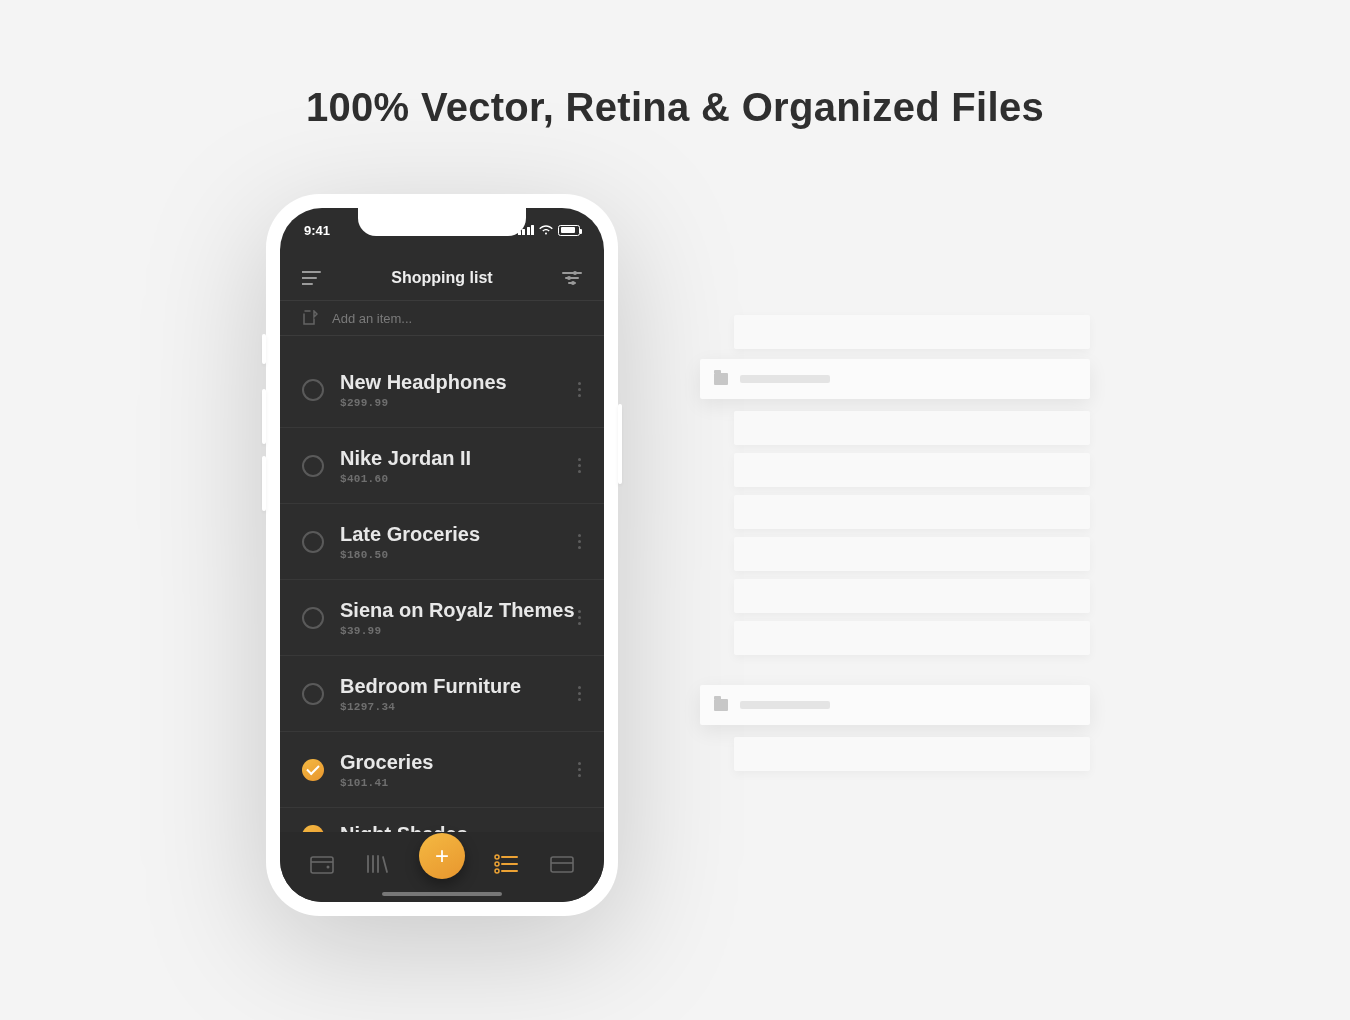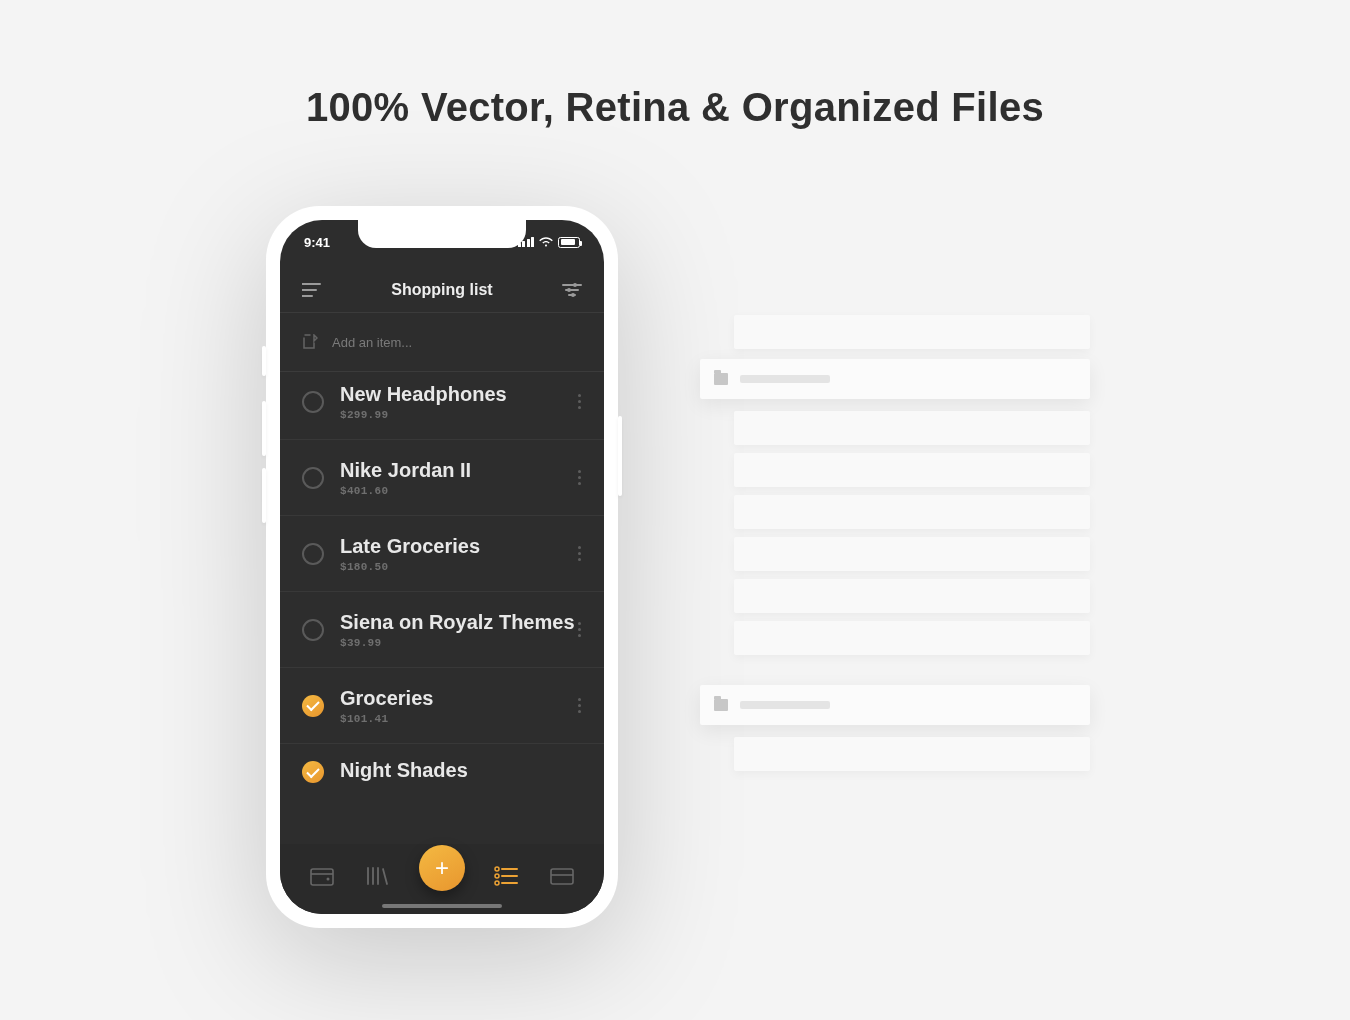--- a/index.html
+++ b/index.html
@@ -1,20 +1,20 @@
 <!DOCTYPE html>
 <html><head>
 <meta charset="utf-8">
 <style>
 * { margin:0; padding:0; box-sizing:border-box; font-family:-apple-system,BlinkMacSystemFont,"Segoe UI",Helvetica,Arial,sans-serif; }
 body { width:1350px; height:1020px; background:#f4f4f4; position:relative; overflow:hidden; }
 
 .headline { position:absolute; top:85px; left:0; right:0; text-align:center; font-size:40px; font-weight:700; color:#2f2f2f; letter-spacing:0.3px; }
 
-.phone-wrap { position:absolute; top:206px; left:266px; width:352px; height:722px; filter:drop-shadow(0 30px 60px rgba(0,0,0,0.18)); }
+.phone-wrap { position:absolute; top:194px; left:266px; width:352px; height:722px; filter:drop-shadow(0 30px 60px rgba(0,0,0,0.18)); }
 .phone-body { width:352px; height:722px; background:#fff; border-radius:54px; position:relative; }
 .side-btn { position:absolute; background:#fff; border-radius:3px; box-shadow:0 2px 4px rgba(0,0,0,.06);}
 .sb1 { left:-4px; top:140px; width:4px; height:30px; }
 .sb2 { left:-4px; top:195px; width:4px; height:55px; }
 .sb3 { left:-4px; top:262px; width:4px; height:55px; }
 .sb4 { right:-4px; top:210px; width:4px; height:80px; }
 
 .screen { position:absolute; top:14px; left:14px; right:14px; bottom:14px; background:#2d2d2d; border-radius:42px; overflow:hidden; }
 .notch { position:absolute; top:0; left:50%; transform:translateX(-50%); width:168px; height:28px; background:#fff; border-bottom-left-radius:18px; border-bottom-right-radius:18px; z-index:20; }
 
@@ -25,21 +25,21 @@
 .sig span:nth-child(1){height:4px} .sig span:nth-child(2){height:6px} .sig span:nth-child(3){height:8px} .sig span:nth-child(4){height:10px}
 .wifi-ic { width:14px; height:10px; }
 .batt { width:22px; height:11px; border:1px solid #fff; border-radius:2.5px; position:relative; }
 .batt::after { content:""; position:absolute; top:1.5px; left:1.5px; bottom:1.5px; width:14px; background:#fff; border-radius:1px; }
 .batt::before { content:""; position:absolute; right:-3px; top:3px; width:2px; height:5px; background:#fff; border-radius:0 1px 1px 0; }
 
 .app-header { position:absolute; top:48px; left:0; right:0; height:44px; display:flex; align-items:center; justify-content:space-between; padding:0 22px; }
 .app-title { color:#eee; font-size:16px; font-weight:600; }
 .hdr-icon { width:20px; height:14px; opacity:.75; }
 
-.add-row { position:absolute; top:92px; left:0; right:0; height:60px; border-top:1px solid #3b3b3b; border-bottom:1px solid #3b3b3b; display:flex; align-items:center; padding:0 22px; gap:14px; }
+.add-row { position:absolute; top:92px; left:0; right:0; height:36px; border-top:1px solid #3b3b3b; border-bottom:1px solid #3b3b3b; display:flex; align-items:center; padding:0 22px; gap:14px; }
 .add-icon { width:16px; height:16px; opacity:.6; }
 .add-text { color:#7a7a7a; font-size:13px; font-weight:500; }
 
 .list { position:absolute; top:144px; left:0; right:0; bottom:62px; overflow:hidden; }
 .row { height:76px; display:flex; align-items:center; padding:0 22px; border-bottom:1px solid #383838; position:relative; }
 .row:last-child { border-bottom:none; }
 .chk { width:22px; height:22px; border-radius:50%; border:2px solid #5a5a5a; flex:0 0 auto; margin-right:16px; display:flex; align-items:center; justify-content:center; }
 .chk.done { border:none; background:linear-gradient(145deg,#f4b942,#e8962e); }
 .chk.done::after { content:""; width:10px; height:5px; border-left:2px solid #fff; border-bottom:2px solid #fff; transform:rotate(-45deg); margin-top:-2px; }
 .row-text { flex:1; }
@@ -158,20 +158,32 @@
             <div class="row-title">Siena on Royalz Themes</div>
             <div class="row-price">$39.99</div>
           </div>
           <div class="row-more">
               <span></span>
               <span></span>
               <span></span>
             </div>
         </div>
         <div class="row">
+          <span class="chk"></span>
+          <div class="row-text">
+            <div class="row-title">Bedroom Furniture</div>
+            <div class="row-price">$1297.34</div>
+          </div>
+          <div class="row-more">
+              <span></span>
+              <span></span>
+              <span></span>
+            </div>
+        </div>
+        <div class="row">
           <span class="chk done"></span>
           <div class="row-text">
             <div class="row-title">Groceries</div>
             <div class="row-price">$101.41</div>
           </div>
           <div class="row-more">
               <span></span>
               <span></span>
               <span></span>
             </div>

